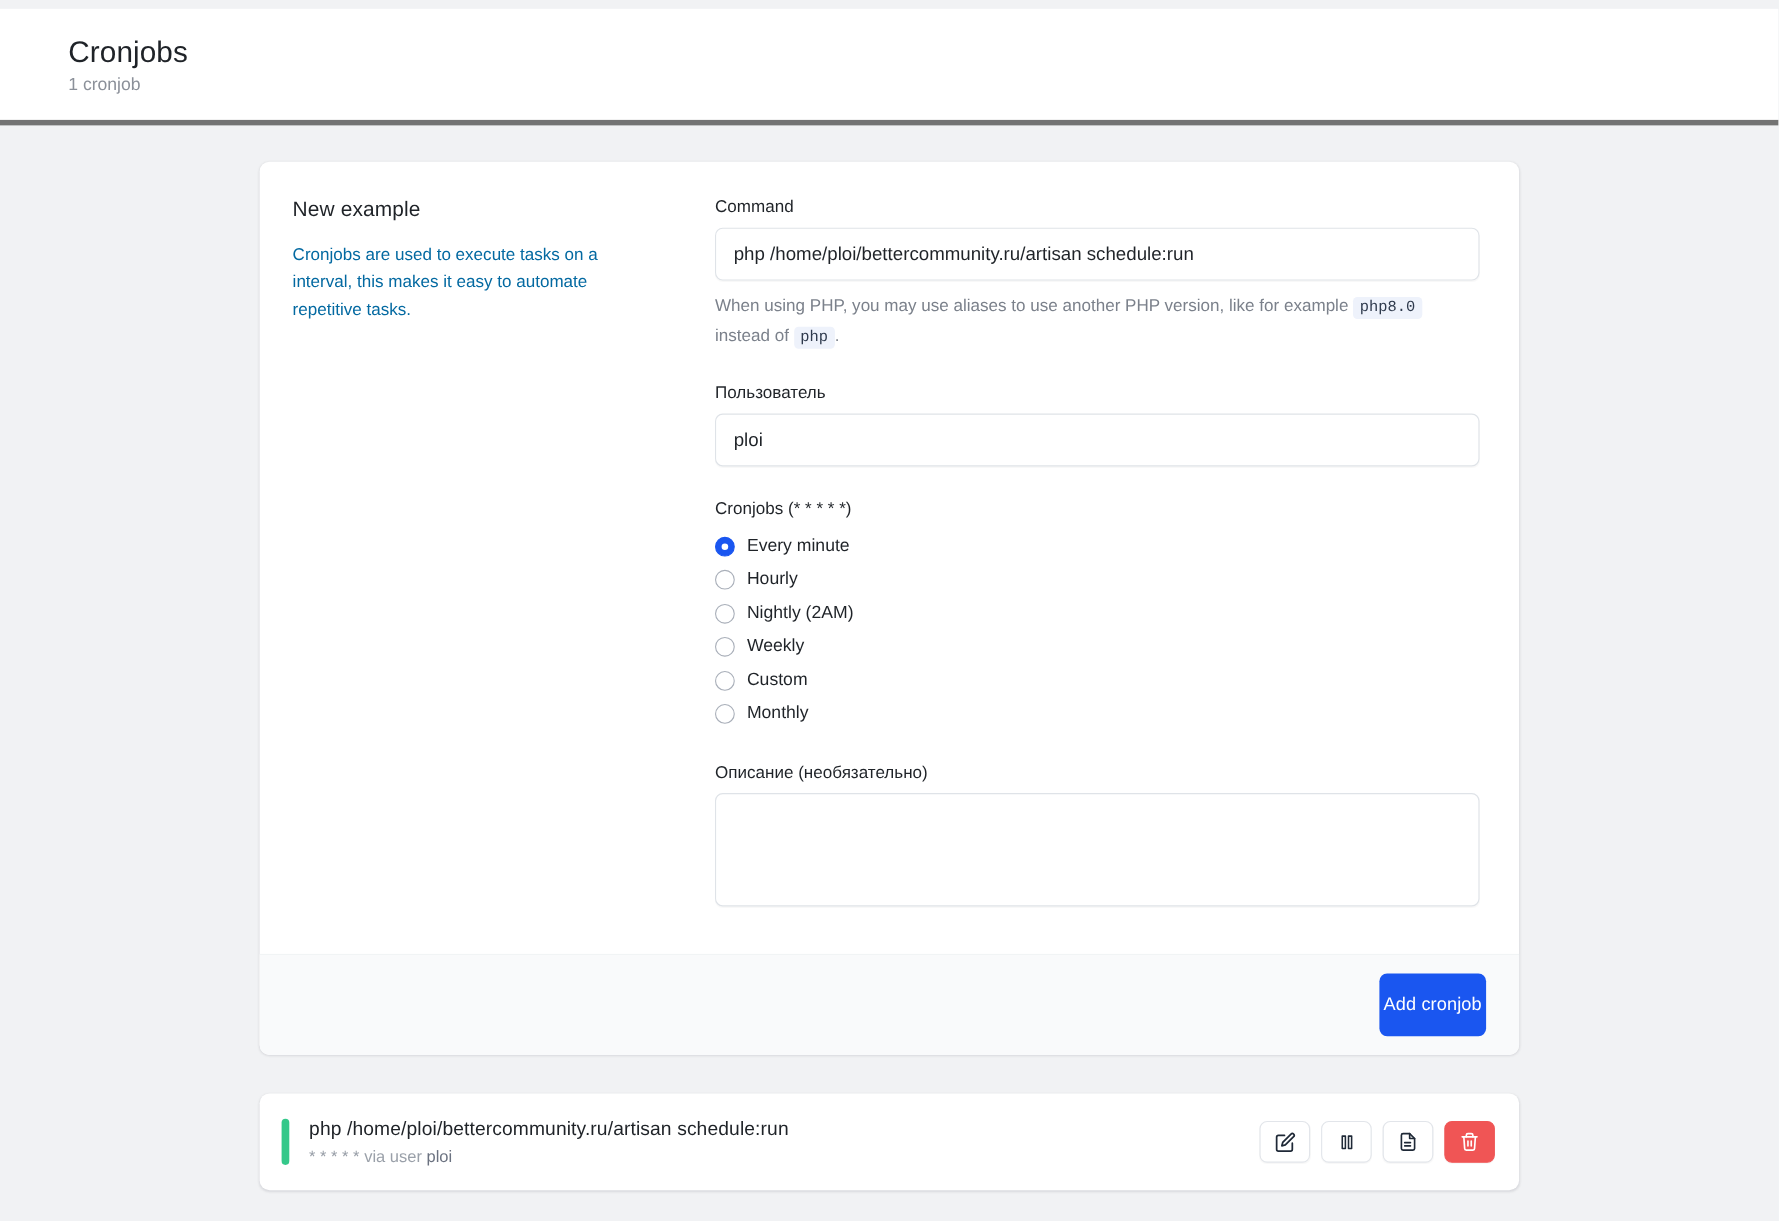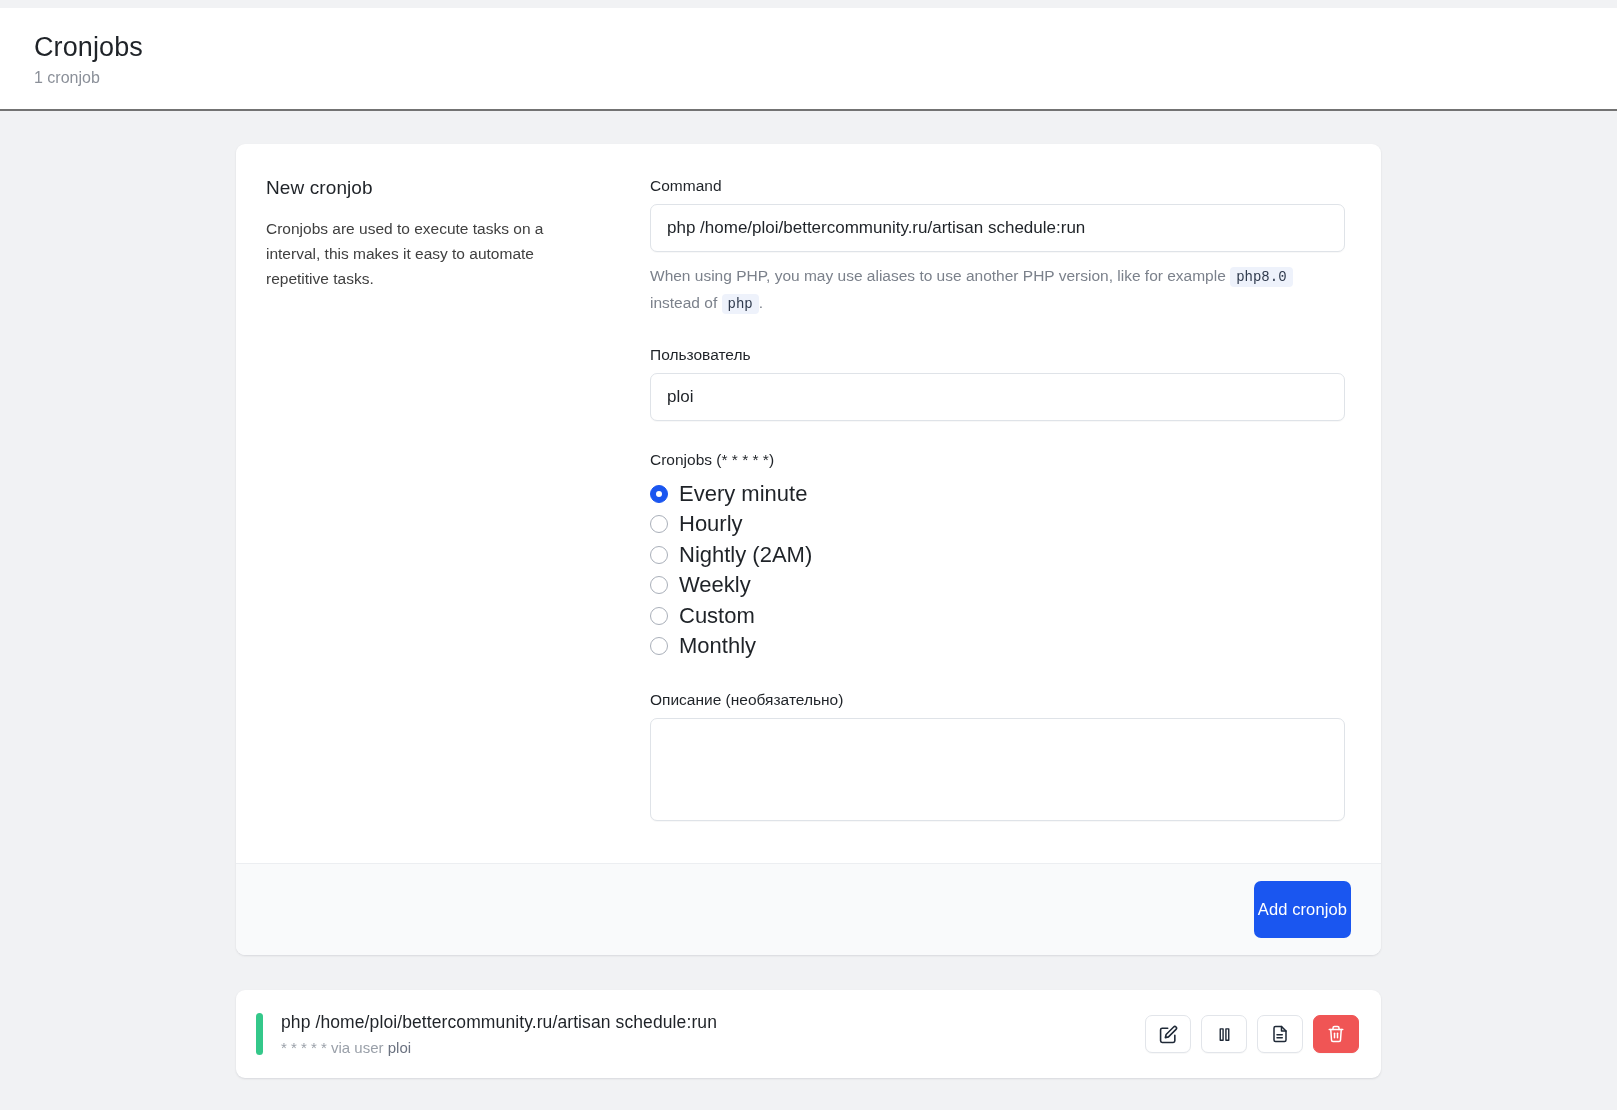--- a/index.html
+++ b/index.html
@@ -9,22 +9,22 @@
     background: #f1f2f4;
     font-family: "Liberation Sans", sans-serif;
     -webkit-font-smoothing: antialiased;
   }
   .page { width: 1617px; height: 1110px; position: relative; overflow: hidden; background: #f1f2f4; }
 
   
   .topline { height: 8px; background: #f1f2f4; }
   .pageheader {
     background: #ffffff;
-    border-bottom: 2px solid #737373;
-    padding: 24px 0 22px 34px;
+    border-bottom: 5px solid #737373;
+    padding: 24px 0 22px 62px;
   }
   .pageheader h1 {
     font-size: 27px;
     font-weight: 400;
     color: #1f2328;
     letter-spacing: 0.1px;
     line-height: 1.15;
   }
   .pageheader .sub {
     font-size: 16px;
@@ -51,21 +51,21 @@
   .col-left h2 {
     font-size: 19px;
     font-weight: 500;
     color: #1f2328;
     margin-bottom: 17px;
     letter-spacing: 0.1px;
   }
   .col-left p {
     font-size: 15.5px;
     line-height: 1.62;
-    color: #404040;
+    color: #0369a1;
   }
   .col-right { flex: 1; }
 
   label.field-label {
     display: block;
     font-size: 15.5px;
     color: #1f2328;
     margin-bottom: 9px;
   }
   .input {
@@ -120,21 +120,21 @@
     border-color: #1a56f0;
   }
   .radio.checked::after {
     content: "";
     position: absolute;
     left: 5px; top: 5px;
     width: 6px; height: 6px;
     border-radius: 50%;
     background: #fff;
   }
-  .radio-label { font-size: 22px; color: #1f2328; }
+  .radio-label { font-size: 16px; color: #1f2328; }
 
   .textarea {
     width: 100%;
     height: 103px;
     border: 1px solid #dfe3e8;
     border-radius: 7px;
     background: #fff;
     resize: none;
     font-family: "Liberation Sans", sans-serif;
     font-size: 16px;
@@ -219,21 +219,21 @@
     <h1>Cronjobs</h1>
     <div class="sub">1 cronjob</div>
   </div>
 
   <div class="content">
 
     <div class="card">
       <div class="card-body">
 
         <div class="col-left">
-          <h2>New cronjob</h2>
+          <h2>New example</h2>
           <p>Cronjobs are used to execute tasks on a interval, this makes it easy to automate repetitive tasks.</p>
         </div>
 
         <div class="col-right">
 
           <div class="field field-first">
             <label class="field-label">Command</label>
             <input class="input" type="text" value="php /home/ploi/bettercommunity.ru/artisan schedule:run" style="">
             <div class="help">
               <span>When using PHP, you may use aliases to use another PHP version, like for example</span>

